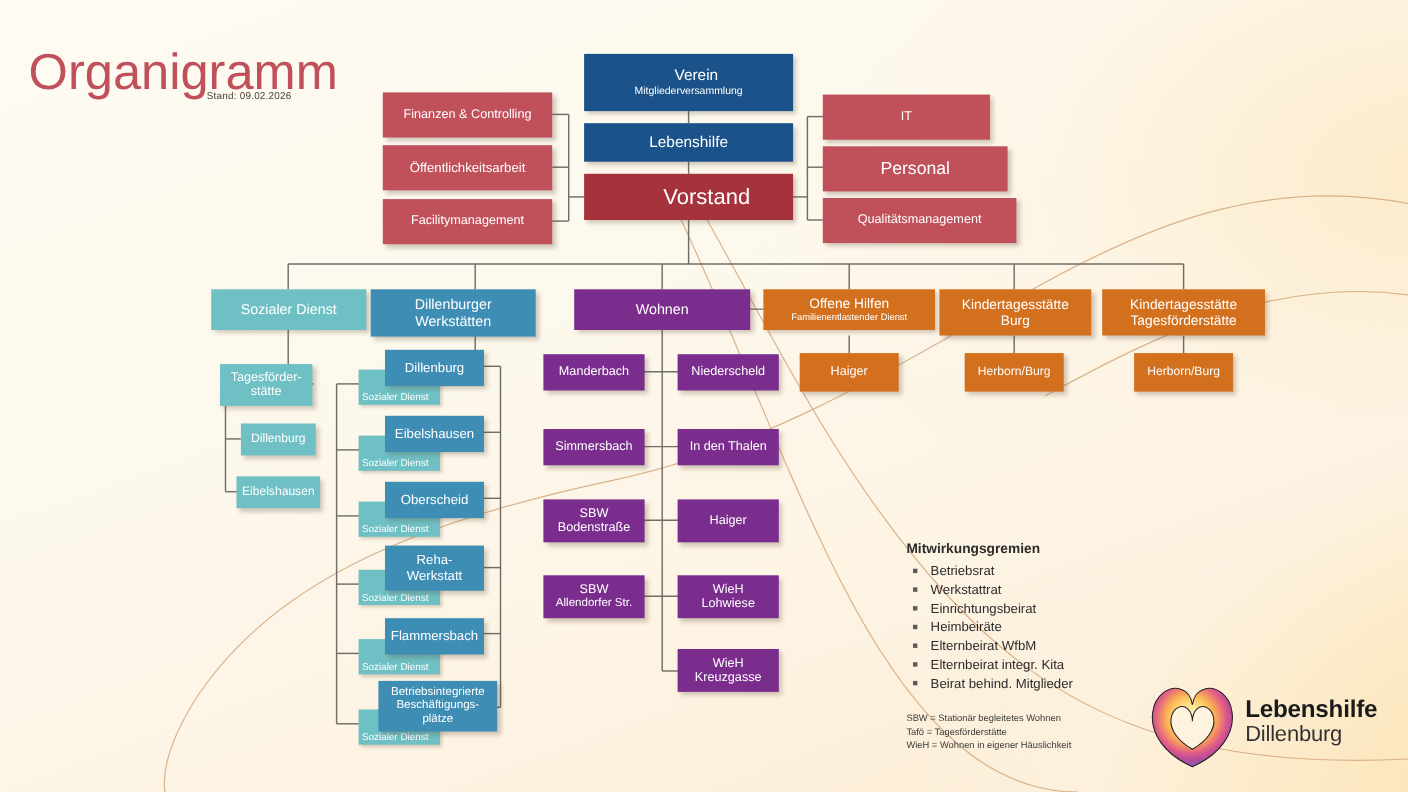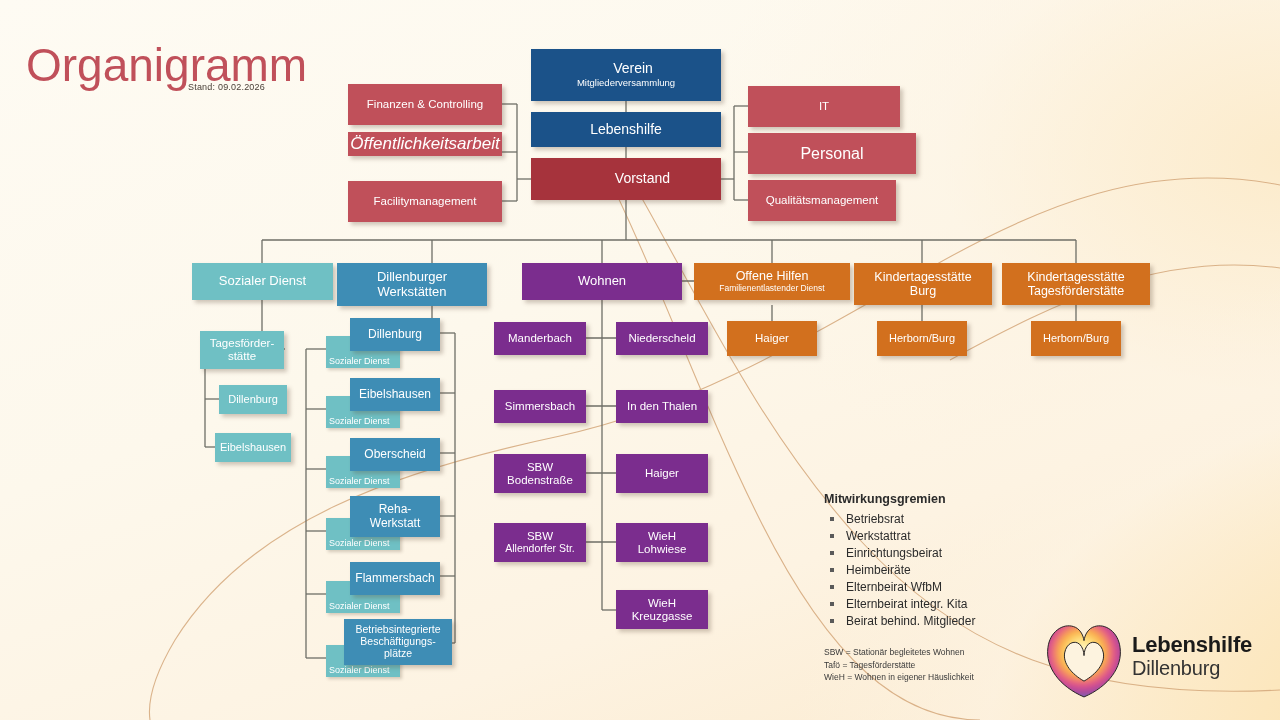--- a/index.html
+++ b/index.html
@@ -166,41 +166,41 @@
 
   <div class="node c-navy" style="left:531px;top:49px;width:190px;height:52px;">
     <span class="t1" style="font-size:14px;margin-left:14px;">Verein</span>
     <span class="t2">Mitgliederversammlung</span>
   </div>
 
   <div class="node c-navy" style="left:531px;top:112px;width:190px;height:35px;font-size:14px;">
     <span class="t1">Lebenshilfe</span>
   </div>
 
-  <div class="node c-maroon" style="left:531px;top:158px;width:190px;height:42px;font-size:14px;padding-left:37px;">
+  <div class="node c-maroon" style="left:531px;top:158px;width:190px;height:42px;font-size:20px;padding-left:37px;">
     <span class="t1">Vorstand</span>
   </div>
 
   <div class="node c-crimson" style="left:348px;top:84px;width:154px;height:41px;font-size:11.5px;">
     <span class="t1">Finanzen &amp; Controlling</span>
   </div>
-  <div class="node c-crimson" style="left:348px;top:132px;width:154px;height:24px;font-size:17px;font-style:italic;">
+  <div class="node c-crimson" style="left:348px;top:132px;width:154px;height:41px;font-size:12px;">
     <span class="t1">Öffentlichkeitsarbeit</span>
   </div>
   <div class="node c-crimson" style="left:348px;top:181px;width:154px;height:41px;font-size:11.5px;">
     <span class="t1">Facilitymanagement</span>
   </div>
 
   <div class="node c-crimson" style="left:748px;top:86px;width:152px;height:41px;font-size:11.5px;">
     <span class="t1">IT</span>
   </div>
   <div class="node c-crimson" style="left:748px;top:133px;width:168px;height:41px;font-size:16px;">
     <span class="t1">Personal</span>
   </div>
-  <div class="node c-crimson" style="left:748px;top:180px;width:148px;height:41px;font-size:11.5px;">
+  <div class="node c-crimson" style="left:748px;top:180px;width:176px;height:41px;font-size:11.5px;">
     <span class="t1">Qualitätsmanagement</span>
   </div>
 
   <div class="node c-teal" style="left:192px;top:263px;width:141px;height:37px;font-size:13px;">
     <span class="t1">Sozialer Dienst</span>
   </div>
 
   <div class="node c-steel" style="left:337px;top:263px;width:150px;height:43px;font-size:13px;">
     <span class="t1">Dillenburger</span>
     <span class="t1">Werkstätten</span>

